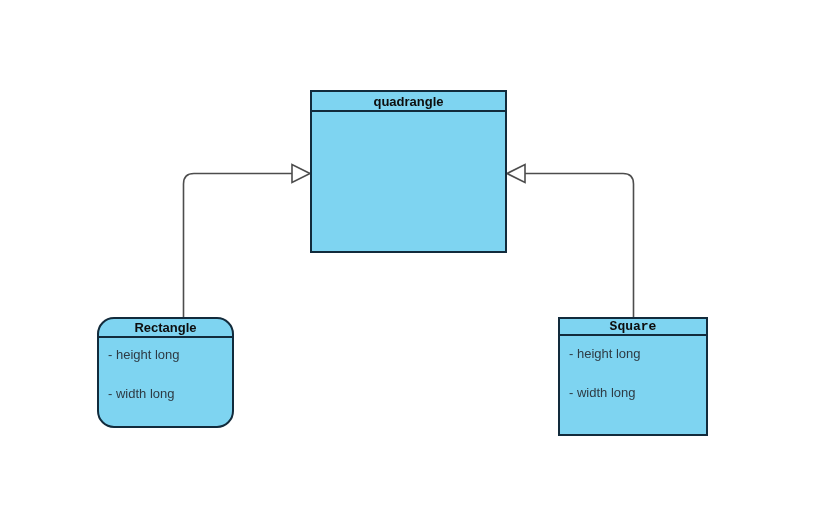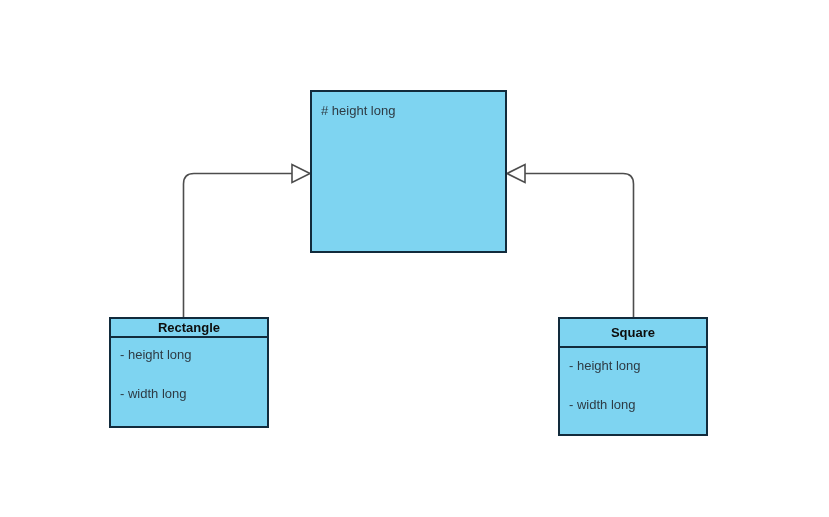--- a/index.html
+++ b/index.html
@@ -61,26 +61,26 @@
     flex-direction: column;
     font-size: 13px;
     color: var(--attr-text);
   }
   .uml-attr { white-space: nowrap; }
 
   #node-quadrangle { left: 310px; top: 90px;  width: 197px; height: 163px; }
   #node-quadrangle .uml-class-title { height: 20px; }
   #node-quadrangle .uml-class-attrs { padding: 11px 9px; gap: 17px; }
 
-  #node-rectangle  { left: 109px; top: 317px; width: 160px; height: 111px; }
+  #node-rectangle  { left: 97px; top: 317px; width: 137px; height: 111px; border-radius: 17px; }
   #node-rectangle .uml-class-title { height: 19px; }
   #node-rectangle .uml-class-attrs { padding: 9px 9px; gap: 24px; }
 
   #node-square     { left: 558px; top: 317px; width: 150px; height: 119px; }
-  #node-square .uml-class-title { height: 29px; }
+  #node-square .uml-class-title { height: 17px; font-family: Liberation Mono, monospace; }
   #node-square .uml-class-attrs { padding: 10px 9px; gap: 24px; }
 </style>
 </head>
 <body>
 
 <div class="canvas">
 
   <svg class="edges-layer" viewBox="0 0 829 517" xmlns="http://www.w3.org/2000/svg">
 
     <g>
@@ -88,22 +88,22 @@
       <polygon class="arrowhead" points="310,173.5 292,164.5 292,182.5"></polygon>
     </g>
 
     <g>
       <path class="edge-path" d="M 633.5 317 L 633.5 184 Q 633.5 173.5 623 173.5 L 525 173.5"></path>
       <polygon class="arrowhead" points="507,173.5 525,164.5 525,182.5"></polygon>
     </g>
   </svg>
 
   <div class="uml-class" id="node-quadrangle">
+    <div class="uml-class-title">quadrangle</div>
     <div class="uml-class-attrs">
-      <div class="uml-attr"># height long</div>
     </div>
   </div>
 
   <div class="uml-class" id="node-rectangle">
     <div class="uml-class-title">Rectangle</div>
     <div class="uml-class-attrs">
       <div class="uml-attr">- height long</div>
       <div class="uml-attr">- width long</div>
     </div>
   </div>

